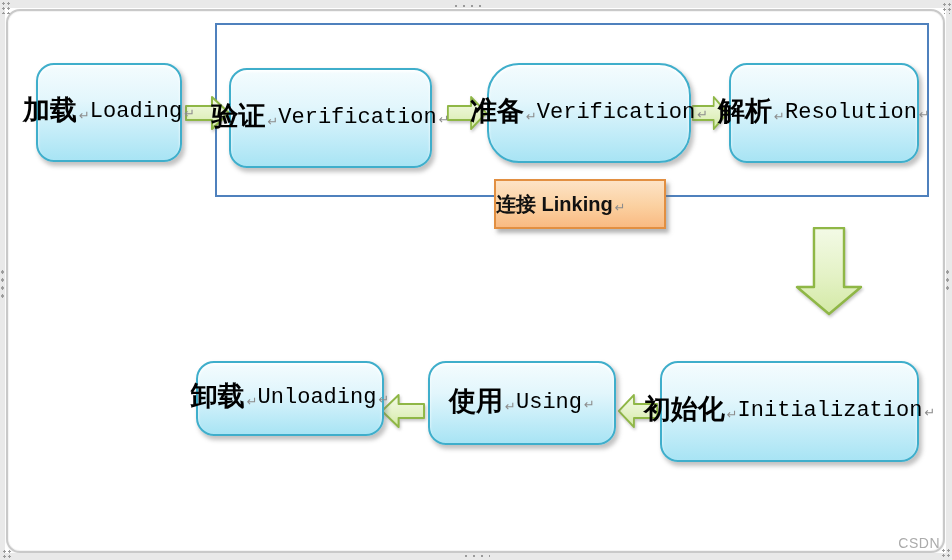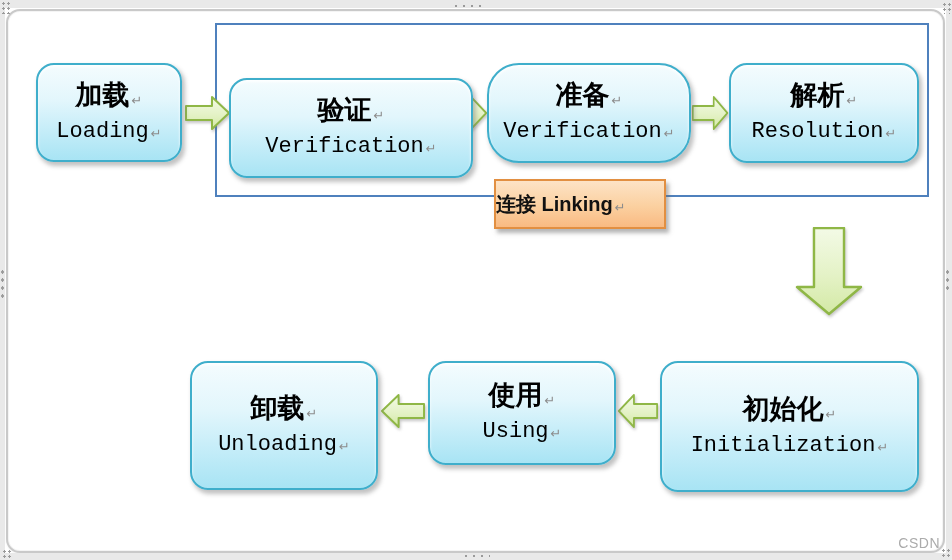--- a/index.html
+++ b/index.html
@@ -50,45 +50,45 @@
     z-index:1;
   }
 
   
   .stage {
     position:absolute;
     border:2px solid #3FAECB;
     border-radius:18px;
     background: linear-gradient(180deg, #f4fcfe 0%, #e2f6fc 38%, #c2ecf8 72%, #a8e4f4 100%);
     box-shadow: 2.5px 3.5px 4px rgba(120,120,120,0.45), inset 0 2px 3px rgba(255,255,255,0.9);
-    display:flex; flex-direction:column; justify-content:center; align-items:center;
+    display:flex; flex-direction:row; justify-content:center; align-items:center;
     z-index:3;
   }
   .stage .zh {
     font-family:"DejaVu Serif","Liberation Serif",serif;
     font-size:27px; font-weight:600; color:#000; line-height:34px;
     white-space:nowrap;
   }
   .stage .en {
     font-family:"Liberation Mono","DejaVu Sans Mono",monospace;
     font-size:22px; font-weight:500; color:#000; line-height:30px;
     white-space:nowrap;
   }
   .ret {
     font-family:"DejaVu Sans",sans-serif;
     font-size:13px; font-weight:400; color:#8d8d8d;
     margin-left:2px; position:relative; top:1px;
   }
   .s0 { left:36px;  top:63px;  width:146px; height:99px;  }
-  .s1 { left:229px; top:78px;  width:244px; height:100px; }
+  .s1 { left:229px; top:68px;  width:203px; height:100px; }
   .s2 { left:487px; top:63px;  width:204px; height:100px;border-radius:32px; }
   .s3 { left:729px; top:63px;  width:190px; height:100px; }
-  .s4 { left:660px; top:361px; width:259px; height:131px; }
-  .s5 { left:428px; top:361px; width:188px; height:104px; }
-  .s6 { left:190px; top:361px; width:188px; height:129px; }
+  .s4 { left:660px; top:361px; width:259px; height:101px; }
+  .s5 { left:428px; top:361px; width:188px; height:84px; }
+  .s6 { left:196px; top:361px; width:188px; height:75px; }
 
   
   .arrow { position:absolute; z-index:2;
     filter: drop-shadow(1.5px 2px 1.5px rgba(110,110,110,0.4));
   }
   .arrow svg { display:block; width:100%; height:100%; }
   .a1 { left:185px; top:95px;  width:46px; height:36px; }
   .a2 { left:447px; top:95px;  width:41px; height:36px; }
   .a3 { left:692px; top:95px;  width:37px; height:36px; }
   .a4 { left:795px; top:227px; width:68px; height:89px; }

